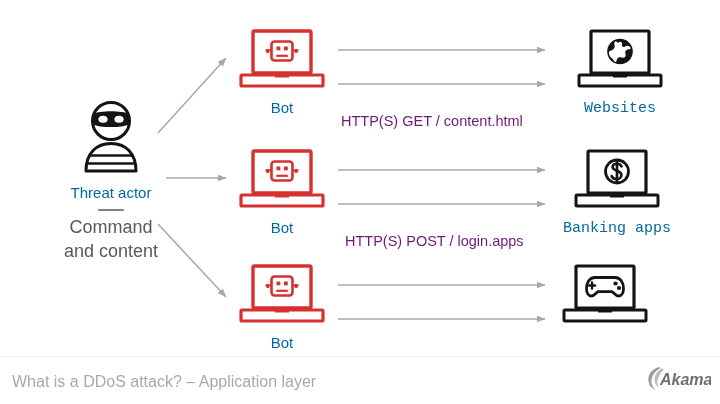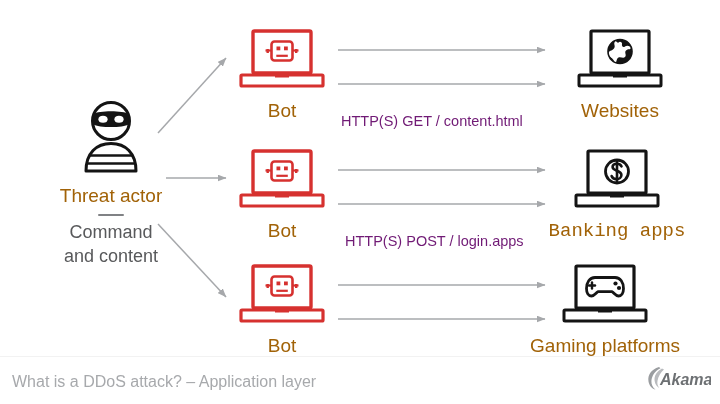--- a/index.html
+++ b/index.html
@@ -17,22 +17,22 @@
     background: #ffffff;
     overflow: hidden;
   }
   .node {
     position: absolute;
     display: flex;
     flex-direction: column;
     align-items: center;
   }
   .caption {
-    font-size: 19px;
-    color: #a16207;
+    font-size: 15px;
+    color: #0369a1;
     line-height: 1.25;
     white-space: nowrap;
     margin-top: 7px;
   }
   
   #threat-actor {
     left: 56px;
     top: 100px;
     width: 110px;
   }
@@ -52,21 +52,21 @@
     line-height: 1.3;
     text-align: center;
   }
   
   .bot-node { width: 100px; }
   #bot-1 { left: 232px; top: 28px; }
   #bot-2 { left: 232px; top: 148px; }
   #bot-3 { left: 232px; top: 263px; }
   
   .target-node { width: 130px; }
-  #target-1 { left: 555px; top: 28px; }
+  #target-1 { left: 555px; top: 28px; font-family: Liberation Mono, monospace; }
   #target-2 { left: 552px; top: 148px; font-family: Liberation Mono, monospace; }
   #target-3 { left: 540px; top: 263px; }
   
   .proto-label {
     position: absolute;
     font-size: 14.5px;
     color: #701a75;
     white-space: nowrap;
   }
   #proto-get  { left: 341px; top: 113px; }
@@ -256,21 +256,20 @@
                  C58.5,33 57.3,30 55,28.6 L41,28.6 C38.7,30 37.5,33 34.5,33
                  C31.5,33 29.5,30 29.5,25.5 C29.5,19.5 32.5,14.5 38,14.5 Z" fill="none" stroke="#141414" stroke-width="2.8" stroke-linejoin="round"></path>
         <line x1="35" y1="19.5" x2="35" y2="25.5" stroke="#141414" stroke-width="2.4" stroke-linecap="round"></line>
         <line x1="32" y1="22.5" x2="38" y2="22.5" stroke="#141414" stroke-width="2.4" stroke-linecap="round"></line>
         <circle cx="58.5" cy="20.5" r="2.1" fill="#141414"></circle>
         <circle cx="62" cy="25" r="2.1" fill="#141414"></circle>
         <rect x="7" y="47" width="82" height="11" rx="1" fill="none" stroke="#141414" stroke-width="3"></rect>
         <rect x="41" y="44.5" width="14" height="5" fill="#141414"></rect>
       </svg>
     </span>
-    <div class="caption">Gaming platforms</div>
   </div>
 
   <div class="proto-label" id="proto-get">HTTP(S) GET / content.html</div>
   <div class="proto-label" id="proto-post">HTTP(S) POST / login.apps</div>
 
   <div id="footer-rule"></div>
   <div id="footer-text">What is a DDoS attack? – Application layer</div>
 
   <div id="akamai-logo">
     <svg width="66" height="28" viewBox="0 0 66 28" xmlns="http://www.w3.org/2000/svg">

